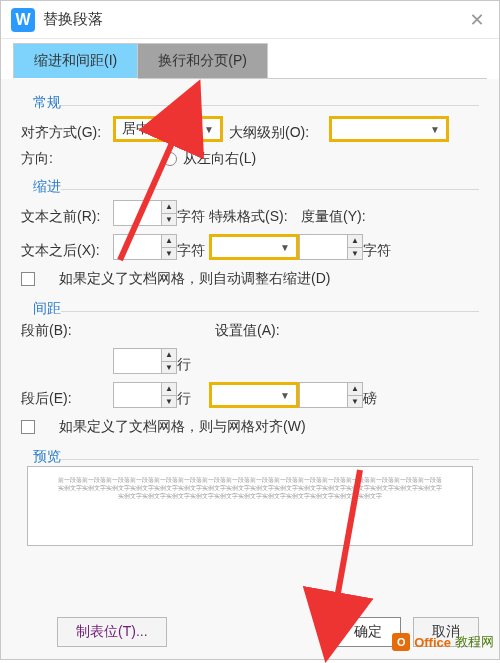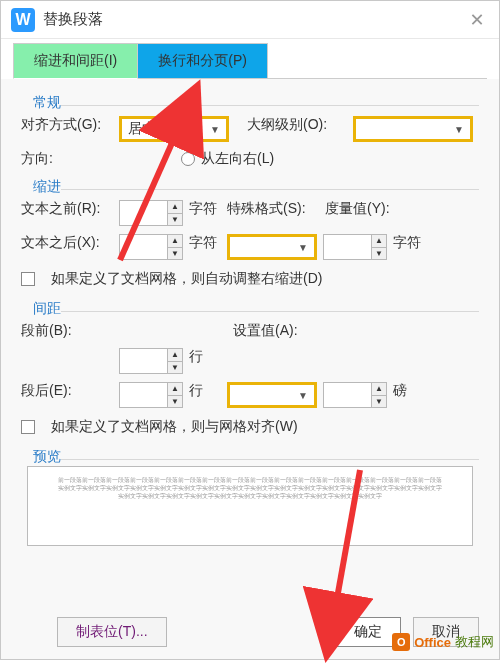--- a/index.html
+++ b/index.html
@@ -50,28 +50,28 @@
     color:#999;font-size:18px;cursor:pointer;
   }
   .tabs {
     display: flex;
     padding: 4px 12px 0 12px;
     background: #fff;
   }
   .tab {
     padding: 8px 20px;
     border: 1px solid #ccc;
-    background: #0ea5e9;
+    background: #a3a3a3;
     cursor: pointer;
     font-size: 14px;
     border-bottom: none;
     margin-right:-1px;
   }
   .tab.active {
-    background: #86efac;
+    background: #7dd3fc;
     border-bottom: 1px solid #fff;
     position: relative;
     z-index: 2;
   }
   .tab-border {
     border-bottom: 1px solid #ccc;
     margin: 0 12px;
     position: relative;
     top: -1px;
   }
@@ -84,23 +84,22 @@
   }
   .divider {
     height: 1px;
     background: #d8d8d8;
     margin-top: -9px;
     margin-left: 40px;
     margin-bottom: 6px;
   }
   .row {
     display: flex;
-    align-items: flex-start;
+    align-items: flex-end;
     padding: 4px 0;
-    gap: 6px;
   }
   .label { width: 92px; }
   .label-short { width: 92px; }
   .select {
     border: 3px solid #eab308;
     background: #fff;
     height: 26px;
     display: flex;
     align-items: center;
     padding: 0 6px;
@@ -123,21 +122,21 @@
   }
   .radio-circle {
     width: 14px; height: 14px;
     border: 1px solid #888;
     border-radius: 50%;
     background: #fff;
   }
   .checkbox {
     display: flex;
     align-items: center;
-    gap: 16px;
+    gap: 24px;
     padding: 6px 0;
     cursor: pointer;
     text-align: right;
   }
   .checkbox-box {
     width: 14px; height: 14px;
     border: 1px solid #888;
     background: #fff;
   }
   .spinner {

